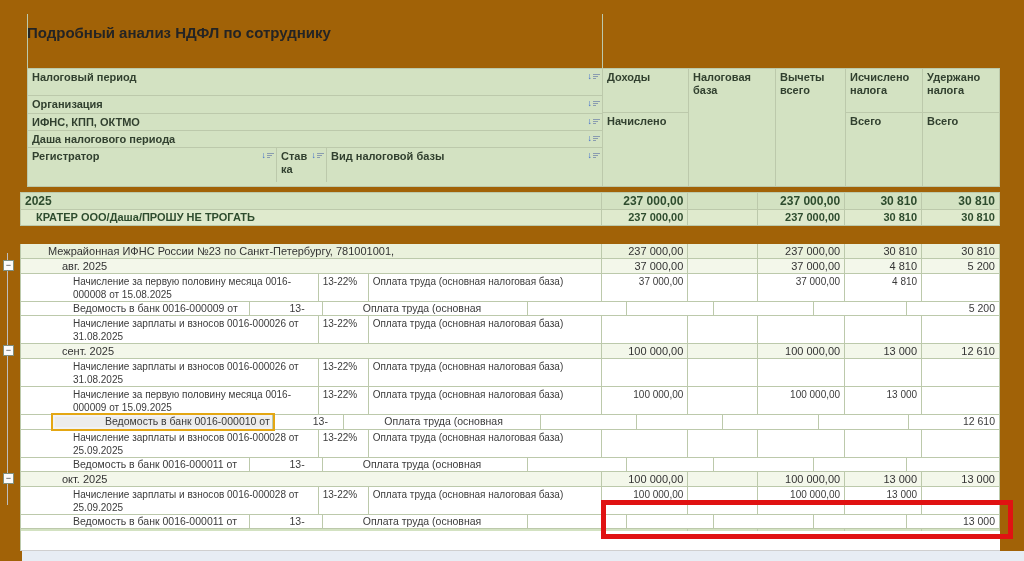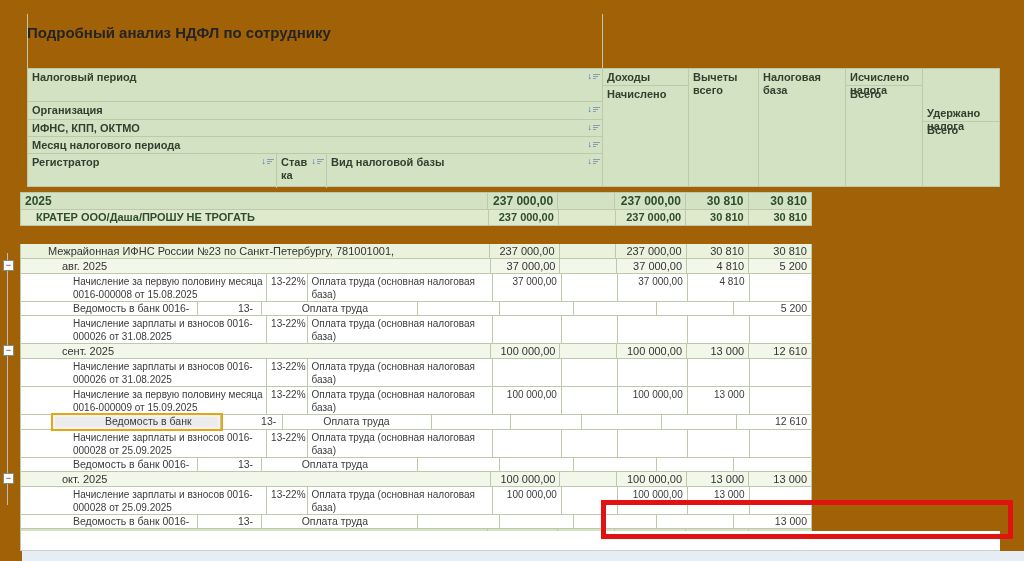--- a/index.html
+++ b/index.html
@@ -11,50 +11,50 @@
   #vl-right{left:602px;top:14px;height:54px;}
 
   .title{position:absolute;left:27px;top:24px;font-size:15px;font-weight:bold;color:#242424;}
 
   
   .hleft{position:absolute;left:27px;top:68px;width:575px;height:119px;
          background:var(--header-green);border:1px solid var(--grid);border-right:none;
          box-sizing:border-box;color:var(--header-text);font-weight:bold;font-size:11px;}
   .hl-row{display:flex;justify-content:space-between;align-items:flex-start;
           border-bottom:1px solid var(--grid);box-sizing:border-box;padding:2px 2px 0 4px;}
-  .hr1{height:33px;} .hr2{height:18px;} .hr3{height:17px;} .hr4{height:17px;}
+  .hr1{height:27px;} .hr2{height:18px;} .hr3{height:17px;} .hr4{height:17px;}
   .hr5{height:34px;border-bottom:none;padding:0;display:flex;}
   .h5c{height:100%;box-sizing:border-box;padding:2px 2px 0 4px;display:flex;
        justify-content:space-between;align-items:flex-start;}
   .h5-reg{width:249px;border-right:1px solid var(--grid);}
   .h5-rate{width:50px;border-right:1px solid var(--grid);}
   .h5-kind{flex:1;}
   .rate-wrap{display:inline-block;width:34px;word-break:break-all;line-height:13px;}
 
   .hval{position:absolute;left:602px;top:68px;width:398px;height:119px;display:flex;
         background:var(--header-green);border:1px solid var(--grid);box-sizing:border-box;
         color:var(--header-text);font-weight:bold;font-size:11px;line-height:13px;}
   .hv-col{box-sizing:border-box;border-right:1px solid var(--grid);display:flex;flex-direction:column;}
-  .hv-col:last-child{border-right:none;margin-top:36px;}
+  .hv-col:last-child{border-right:none;}
   .w1{width:86px;} .w2{width:70px;} .w3{width:87px;} .w4{width:77px;} .w5{flex:1;}
-  .hv-top{height:17px;border-bottom:1px solid var(--grid);box-sizing:border-box;padding:2px 2px 0 4px;}
+  .hv-top{height:44px;border-bottom:1px solid var(--grid);box-sizing:border-box;padding:2px 2px 0 4px;}
   .hv-bot{flex:1;padding:2px 2px 0 4px;}
   .hv-full{flex:1;padding:2px 2px 0 4px;}
 
   
   .sort{display:inline-flex;align-items:center;margin-top:1px;flex:none;}
   .sort .arr{color:var(--sort-blue);font-size:9px;font-weight:bold;line-height:9px;}
   .sort .bars{display:inline-flex;flex-direction:column;gap:1px;margin-left:1px;}
   .sort .bars i{display:block;height:1px;background:#8a9cb0;}
   .sort .bars i:nth-child(1){width:7px;}
   .sort .bars i:nth-child(2){width:5px;}
   .sort .bars i:nth-child(3){width:3px;}
 
   
-  .body{position:absolute;left:20px;top:192px;width:792px;border-top:1px solid var(--grid);
+  .body{position:absolute;left:20px;top:192px;width:980px;border-top:1px solid var(--grid);
         box-sizing:border-box;font-size:11px;color:#333;}
   .brow{display:flex;border-left:1px solid var(--grid);border-bottom:1px solid var(--grid);
         box-sizing:border-box;background:#fff;position:relative;}
   .brow>div{box-sizing:border-box;border-right:1px solid var(--grid);overflow:hidden;}
 
   .c-glabel{width:582px;padding-left:4px;}
   .c-reg{width:298px;padding-left:52px;}
   .c-rate{width:50px;padding-left:4px;}
   .c-kind{width:234px;padding-left:4px;}
   .c-v{text-align:right;padding-right:4px;}
@@ -129,21 +129,21 @@
       <span class="sort">
           <span class="arr">↓</span>
           <span class="bars">
             <i></i>
             <i></i>
             <i></i>
           </span>
         </span>
     </div>
     <div class="hl-row hr4">
-      <span>Месяц налогового периода</span>
+      <span>Даша налогового периода</span>
       <span class="sort">
           <span class="arr">↓</span>
           <span class="bars">
             <i></i>
             <i></i>
             <i></i>
           </span>
         </span>
     </div>
     <div class="hl-row hr5">
@@ -181,25 +181,25 @@
           </span>
       </div>
     </div>
   </div>
 
   <div class="hval">
     <div class="hv-col w1">
       <div class="hv-top">Доходы</div>
       <div class="hv-bot">Начислено</div>
     </div>
+    <div class="hv-col w3">
+      <div class="hv-full">Налоговая база</div>
+    </div>
     <div class="hv-col w2">
       <div class="hv-full">Вычеты всего</div>
-    </div>
-    <div class="hv-col w3">
-      <div class="hv-full">Налоговая база</div>
     </div>
     <div class="hv-col w4">
       <div class="hv-top">Исчислено налога</div>
       <div class="hv-bot">Всего</div>
     </div>
     <div class="hv-col w5">
       <div class="hv-top">Удержано налога</div>
       <div class="hv-bot">Всего</div>
     </div>
   </div>

